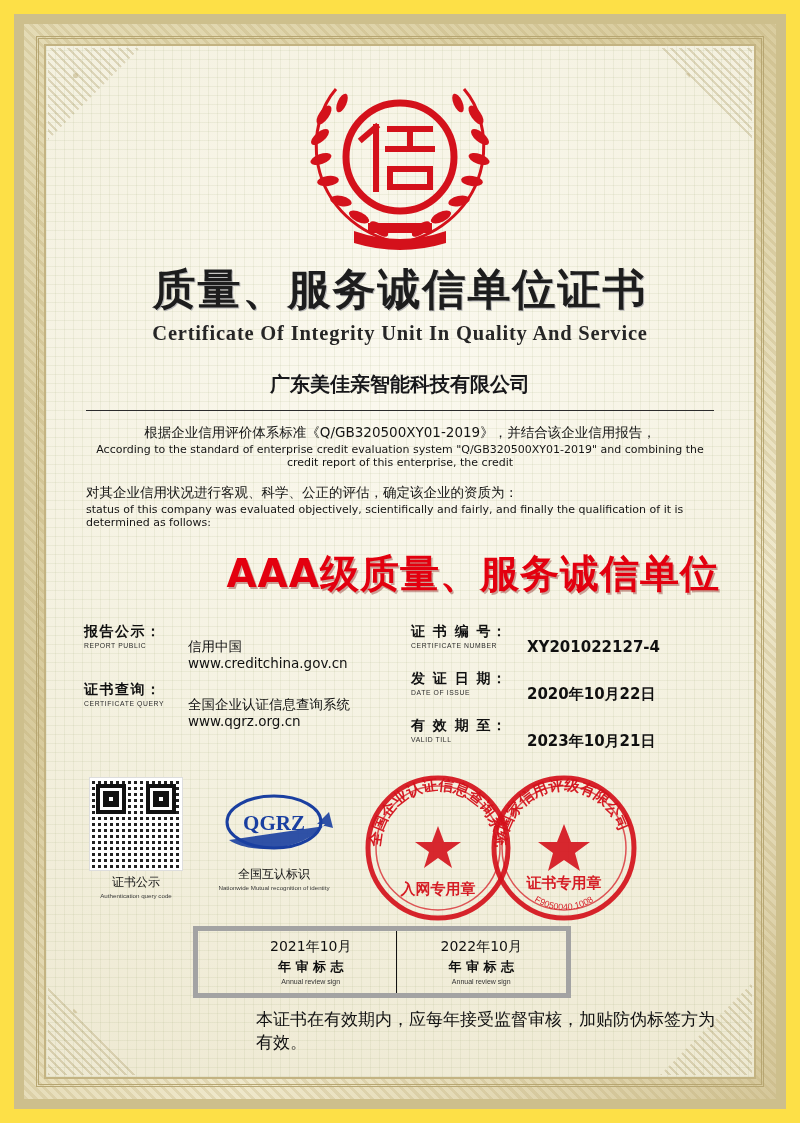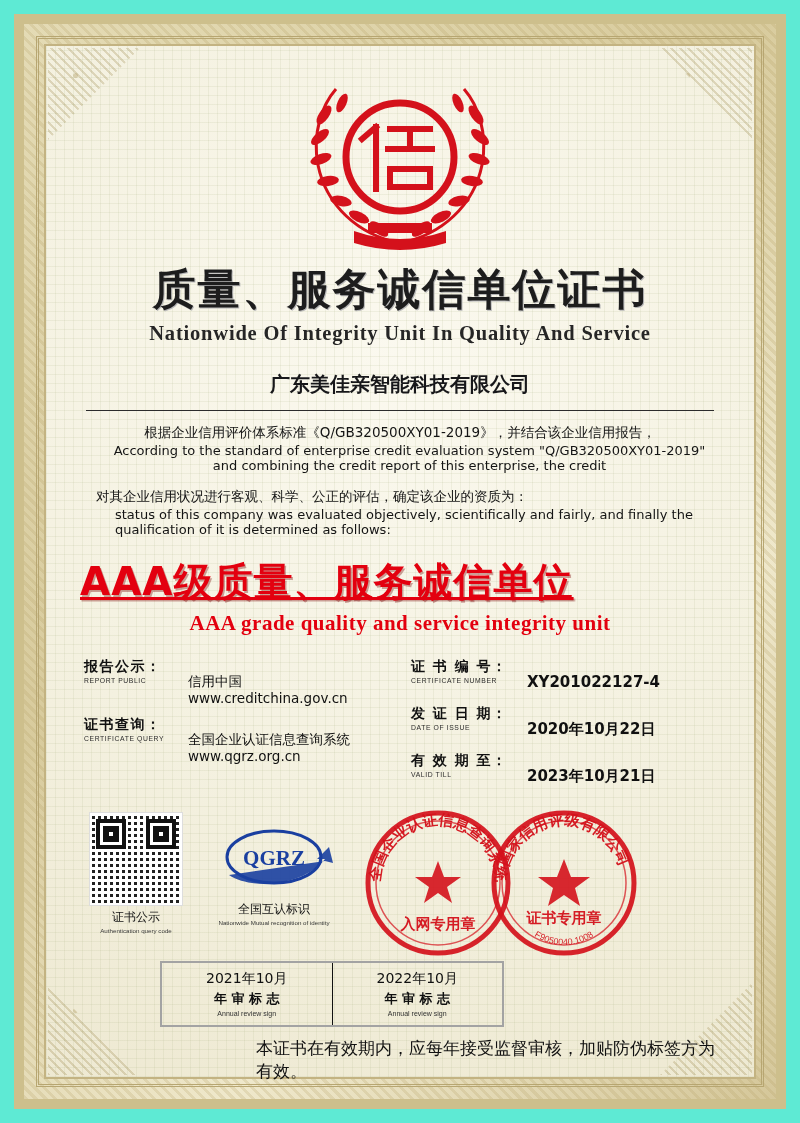--- a/index.html
+++ b/index.html
@@ -10,21 +10,21 @@
   body {
     width: 800px;
     height: 1123px;
     font-family: "Liberation Sans", sans-serif;
     overflow: hidden;
   }
   .cert {
     position: relative;
     width: 800px;
     height: 1123px;
-    background: #5eead4;
+    background: #fde047;
     box-sizing: border-box;
   }
   
   .frame-outer {
     position: absolute;
     left: 14px; top: 14px; right: 14px; bottom: 14px;
     border: 10px solid #cdbf8c;
     background:
       repeating-linear-gradient(45deg, rgba(180,160,100,.22) 0 3px, rgba(255,255,255,0) 3px 7px),
       linear-gradient(135deg, #e4dbb5 0%, #d8cb9d 40%, #efe8cb 70%, #d5c79a 100%);
@@ -120,40 +120,38 @@
   }
   .para .cn {
     font-family: "DejaVu Sans", sans-serif;
     font-size: 13.5px;
     color: #141414;
     text-align: center;
     line-height: 1.35;
   }
   .para .en {
     font-family: "DejaVu Sans", sans-serif;
-    font-size: 13px;
+    font-size: 11px;
     color: #141414;
     text-align: center;
     margin-top: 2px;
-    margin-left: 19px;
   }
   .para2 { margin-top: 14px; }
-  .para2 .cn, .para2 .en { text-align: left; padding-left: 12px; }
+  .para2 .cn, .para2 .en { text-align: left; padding-left: 2px; }
 
   
   .grade-cn {
-    text-align: left;
+    text-align: right;
     font-family: "DejaVu Sans", sans-serif;
     font-size: 39px;
     font-weight: bold;
     color: #e3000f;
     letter-spacing: 1px;
     margin-top: 18px;
     text-shadow: 1.5px 1.5px 0 rgba(120,0,0,.35);
-    text-decoration: underline;
   }
   .grade-en {
     text-align: center;
     font-family: "Liberation Serif", serif;
     font-size: 21px;
     font-weight: bold;
     color: #e3000f;
     letter-spacing: .5px;
     margin-top: 2px;
   }
@@ -267,23 +265,24 @@
     width: 152px; height: 152px;
     top: -2px;
   }
   .seal.s1 { left: 282px; }
   .seal.s2 { left: 408px; }
 
   
   .annual {
     display: flex;
     width: 340px;
-    margin-left: 80px;
-    border: 2px solid #a3a3a3;
+    margin-left: 113px;
+    border: 5px solid #a3a3a3;
     margin-top: 2px;
+    padding-left: 28px;
   }
   .annual-cell {
     flex: 1;
     text-align: center;
     padding: 7px 0 8px 0;
   }
   .annual-cell + .annual-cell { border-left: 1px solid #111; }
   .annual-cell .y {
     font-family: "DejaVu Sans", sans-serif;
     font-size: 14px;
@@ -374,36 +373,35 @@
           <path d="M112 74 L126 62"></path>
           <path d="M140 64 h40"></path>
           <path d="M138 84 h44"></path>
           <path d="M140 104 h40 v18 h-40 z"></path>
           <path d="M160 64 v20"></path>
         </g>
       </svg>
     </div>
 
     <div class="title-cn">质量、服务诚信单位证书</div>
-    <div class="title-en">Nationwide Of Integrity Unit In Quality And Service</div>
+    <div class="title-en">Certificate Of Integrity Unit In Quality And Service</div>
 
     <div class="company">广东美佳亲智能科技有限公司</div>
     <div class="rule"></div>
 
     <div class="para">
       <div class="cn">根据企业信用评价体系标准《Q/GB320500XY01-2019》，并结合该企业信用报告，</div>
       <div class="en">According to the standard of enterprise credit evaluation system "Q/GB320500XY01-2019" and combining the credit report of this enterprise, the credit</div>
     </div>
     <div class="para para2">
       <div class="cn">对其企业信用状况进行客观、科学、公正的评估，确定该企业的资质为：</div>
       <div class="en">status of this company was evaluated objectively, scientifically and fairly, and finally the qualification of it is determined as follows:</div>
     </div>
 
     <div class="grade-cn">AAA级质量、服务诚信单位</div>
-    <div class="grade-en">AAA grade quality and service integrity unit</div>
 
     <div class="info">
       <div class="info-col left">
 
         <div class="info-row">
           <div class="lab">
             <div class="cn">报告公示：</div>
             <div class="en">REPORT PUBLIC</div>
           </div>
           <div class="val" style="white-space:pre-line">信用中国

